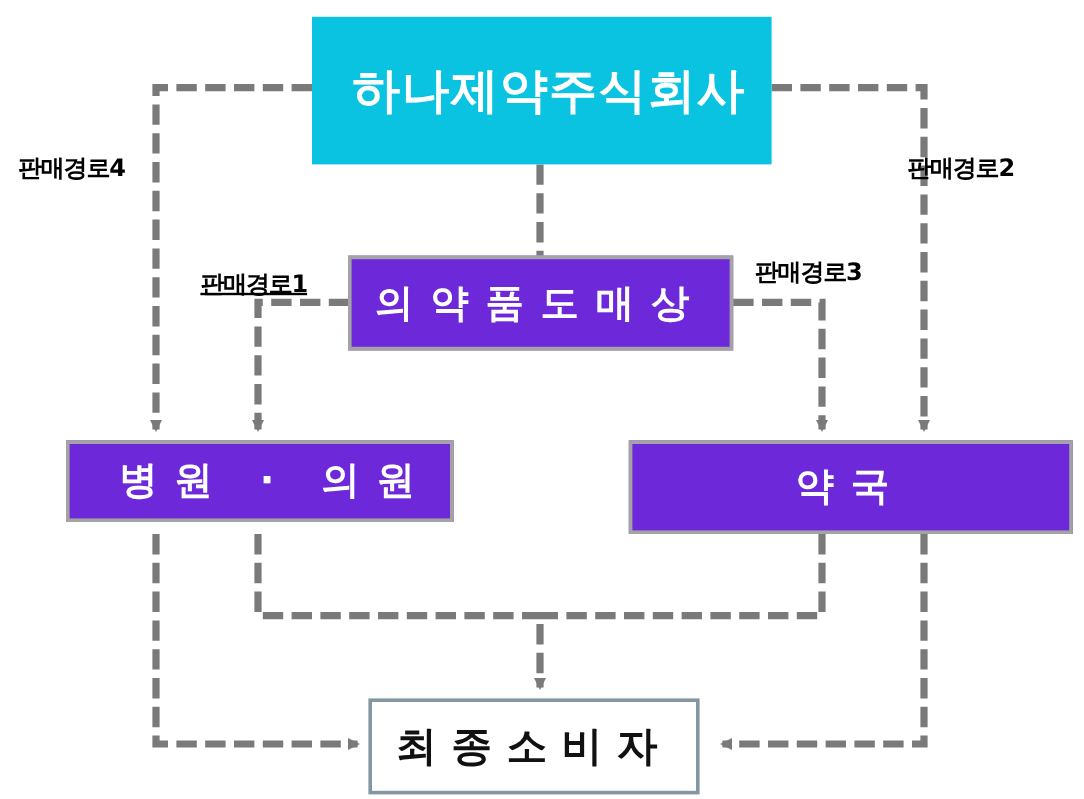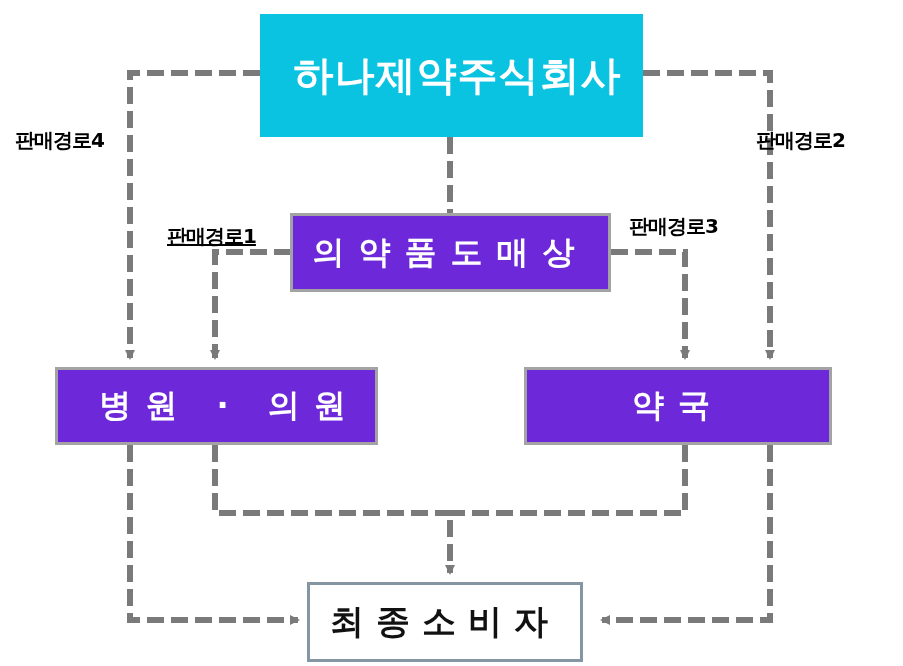--- a/index.html
+++ b/index.html
@@ -46,25 +46,25 @@
 </svg>
 
 <div class="node company" style="left:260px; top:14px; width:383px; height:123px;padding-left:12px;">
   <span>하나제약주식회사</span>
 </div>
 
 <div class="node gray" style="left:290px; top:213px; width:321px; height:79px;">
   <span>의약품도매상</span>
 </div>
 
-<div class="node gray" style="left:55px; top:367px; width:323px; height:78px;padding-left:26px;">
+<div class="node gray" style="left:55px; top:367px; width:323px; height:68px;padding-left:26px;">
   <span>병원 · 의원</span>
 </div>
 
-<div class="node gray" style="left:524px; top:367px; width:308px; height:78px;">
+<div class="node gray" style="left:524px; top:367px; width:370px; height:78px;">
   <span>약국</span>
 </div>
 
 <div class="node consumer" style="left:307px; top:582px; width:276px; height:80px;">
   <span>최종소비자</span>
 </div>
 
 <div class="label" style="left:15px; top:127px;">판매경로4</div>
 <div class="label" style="left:756px; top:127px;">판매경로2</div>
 <div class="label" style="left:167px; top:223px;text-decoration:underline;">판매경로1</div>

